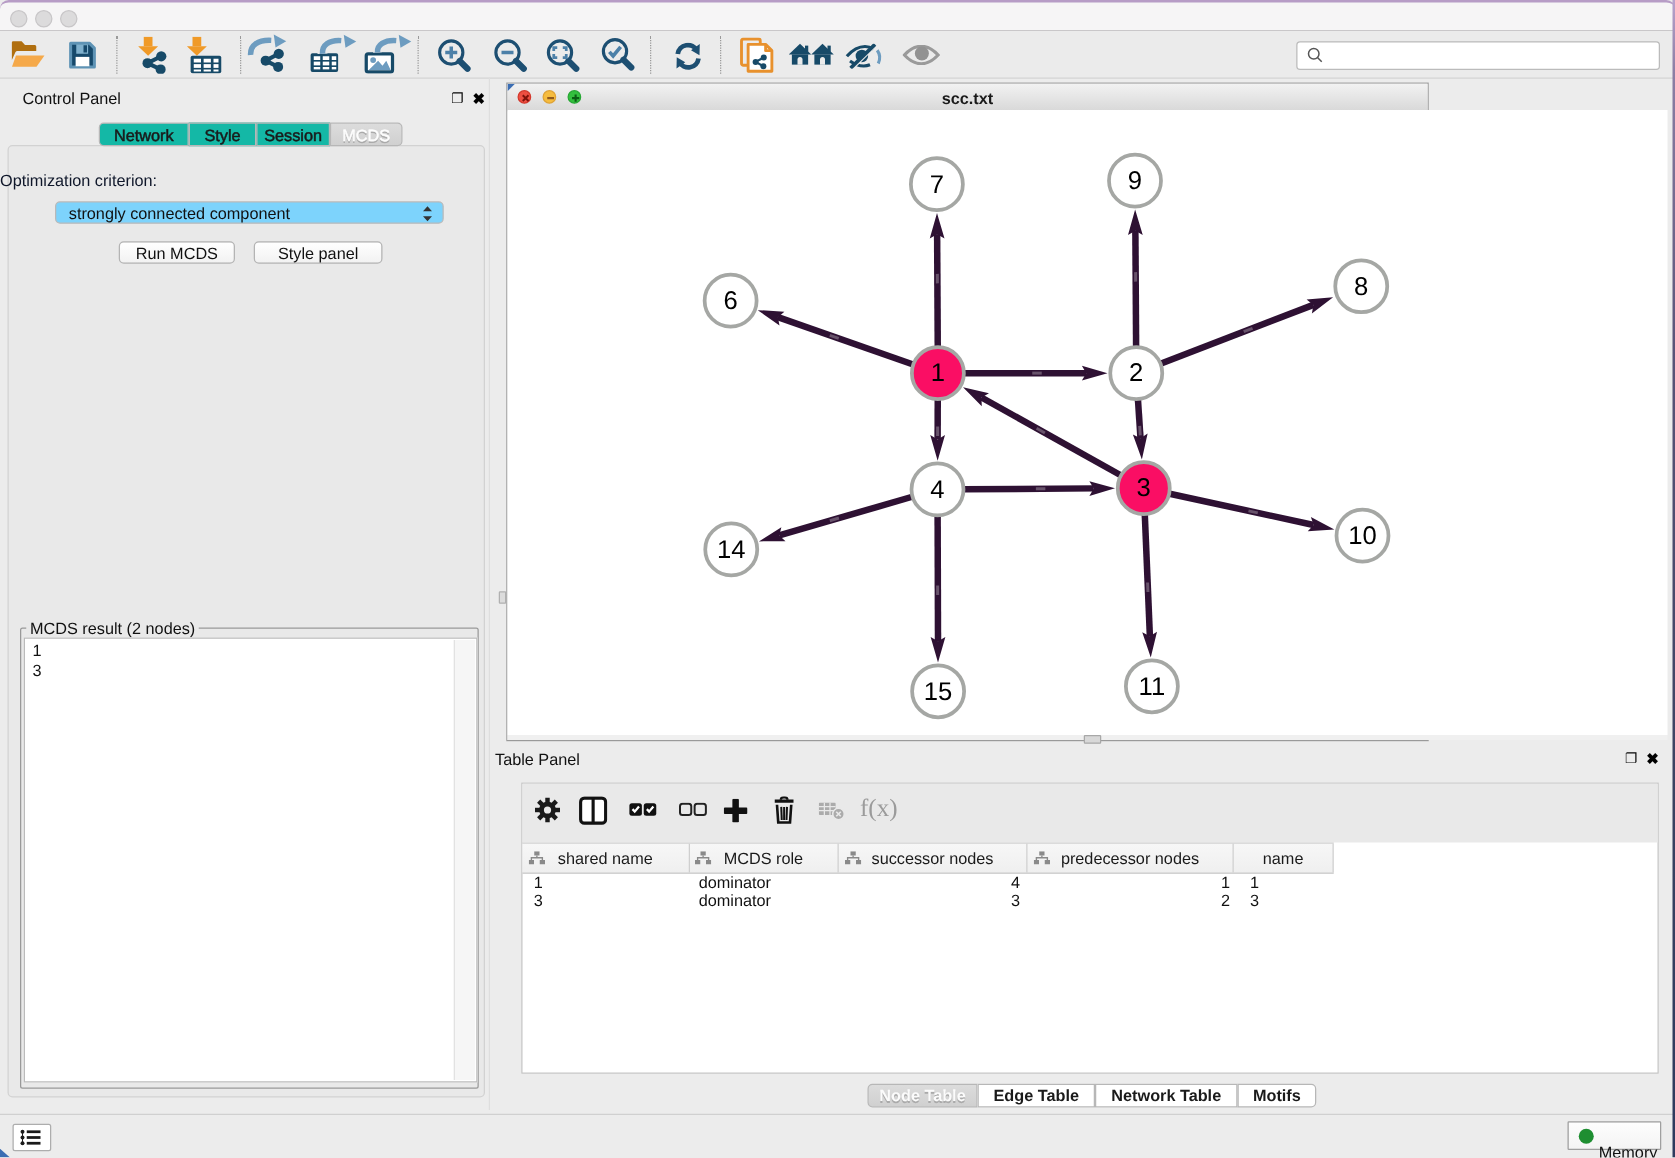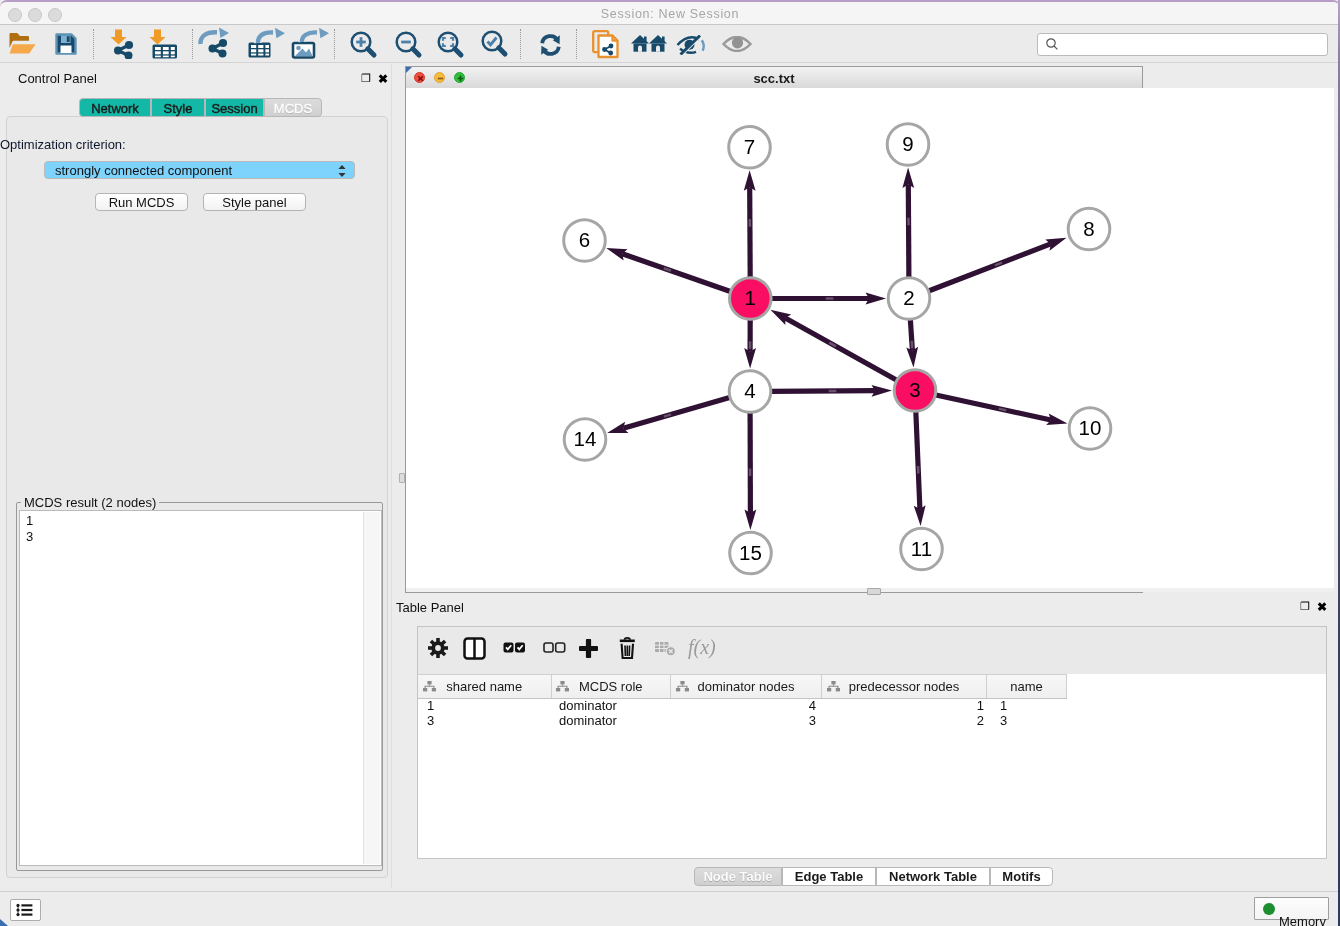--- a/index.html
+++ b/index.html
@@ -46,21 +46,20 @@
 #listbtn{left:10px;top:899px;width:29px;height:20px;background:#fff;border:1px solid #adadad;border-radius:2px}
 #membtn{left:1254px;top:897px;width:75px;height:23px;background:linear-gradient(#fdfdfd,#f4f4f4);border:1px solid #9f9f9f;border-radius:1px;font-size:13px;color:#111;box-sizing:border-box}
 #rightedge{left:1338px;top:0;width:2px;height:926px;background:linear-gradient(#b9a2cc,#8d7fa5 6%,#5a5478 30%,#3a4160 70%,#2e3a5e)}
 svg{display:block}
 </style></head>
 <body>
 <div class="abs" id="titlebar">
   <div class="dot" style="left:8px"></div>
   <div class="dot" style="left:28px"></div>
   <div class="dot" style="left:48px"></div>
-  <div id="title-text">Session: New Session</div>
 </div>
 <div class="abs" id="toolbar">
   <div class="sep" style="left:93px"></div>
     <div class="sep" style="left:192px"></div>
     <div class="sep" style="left:334px"></div>
     <div class="sep" style="left:520px"></div>
     <div class="sep" style="left:576px"></div>
   <svg class="abs" style="left:8px;top:6px" width="28" height="24" viewBox="0 0 28 24">
     <path d="M1.5 21 L1.5 3 Q1.5 2 2.5 2 H9.3 L12 5 H19.8 Q21 5 21 6.2 V9.7 H6 Q4.8 9.7 4.3 10.8 L1.5 17 Z" fill="#b06f10"></path>
     <polygon points="4.8,13.3 27.6,13.3 21.2,22.4 1.6,22.4" fill="#f5a94a"></polygon>
@@ -408,26 +407,26 @@
         </g>
       <g stroke="#e9e9e9" stroke-width="1">
           <line x1="0" y1="3.2" x2="13.5" y2="3.2"></line>
           <line x1="0" y1="6.5" x2="13.5" y2="6.5"></line>
           <line x1="4.5" y1="0" x2="4.5" y2="10"></line>
           <line x1="9" y1="0" x2="9" y2="10"></line>
         </g>
       <circle cx="15.8" cy="9.2" r="4.6" fill="#ababab" stroke="#e9e9e9" stroke-width="1.2"></circle>
       <path d="M14 7.4 L17.6 11 M17.6 7.4 L14 11" stroke="#e9e9e9" stroke-width="1.4"></path>
     </svg>
-    <div class="abs" style="left:270px;top:9px;font-family:'Liberation Serif',serif;font-style:italic;font-size:20px;color:#9b9b9b">f(x)</div>
+    <div class="abs" style="left:270px;top:9px;font-family:'Liberation Serif',serif;font-size:20px;color:#9b9b9b">f(x)</div>
   </div>
   <div id="tbl-header" style="overflow:visible">
     <div class="th" style="left:0;width:133.5px">shared name</div>
     <div class="th" style="left:133.5px;width:119.5px">MCDS role</div>
-    <div class="th" style="left:253px;width:151px">dominator nodes</div>
+    <div class="th" style="left:253px;width:151px">successor nodes</div>
     <div class="th" style="left:404px;width:165px">predecessor nodes</div>
     <div class="th" style="left:569px;width:80px">name</div>
     <svg class="abs" style="left:5px;top:6px" width="13" height="12" viewBox="0 0 13 12">
         <g fill="#8a8a8a">
           <rect x="4.4" y="0" width="4.2" height="3.4"></rect>
           <rect x="0" y="7" width="4.2" height="3.4"></rect>
           <rect x="8.8" y="7" width="4.2" height="3.4"></rect>
         </g>
         <path d="M6.5 3.4 V5.2 M2.1 7 V5.2 H10.9 V7" stroke="#8a8a8a" stroke-width="1.1" fill="none"></path>
       </svg>

